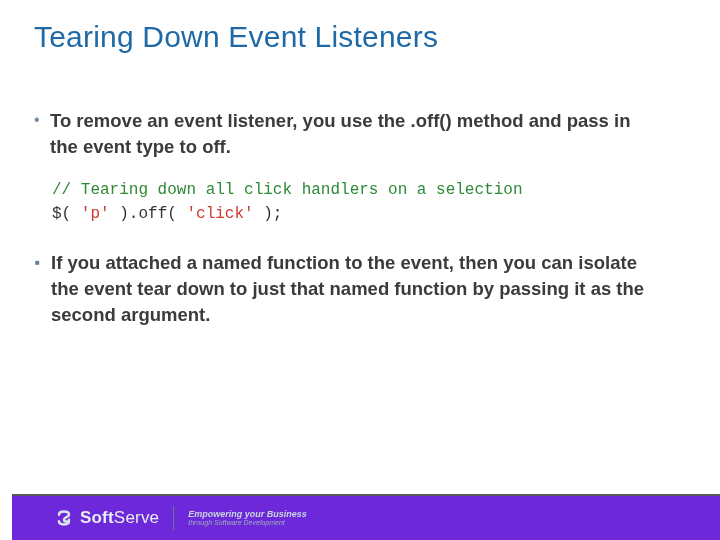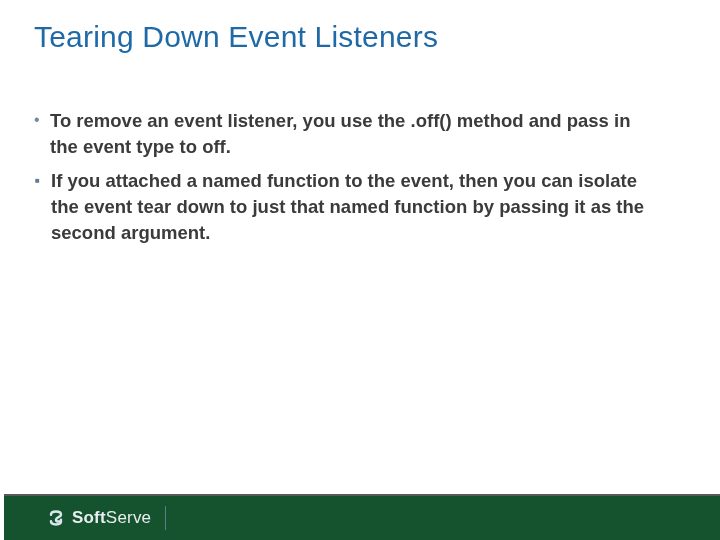--- a/index.html
+++ b/index.html
@@ -61,23 +61,23 @@
     font-family: Consolas, "Courier New", monospace;
     font-size: 16px;
     line-height: 24px;
   }
   .code-comment { color: #2e8a36; }
   .code-plain   { color: #333333; }
   .code-str     { color: #d0392e; }
   
   .footer {
     position: absolute;
-    left: 4px; right: 0; bottom: 0;
+    left: 12px; right: 0; bottom: 0;
     height: 44px;
-    background: #14532d;
+    background: #6d28d9;
     display: flex;
     align-items: center;
     padding-left: 42px;
     box-sizing: border-box;
     margin-top: 35px;
   }
   .footer::before {
     content: "";
     position: absolute;
     left: 0; right: 0; top: -2px;
@@ -131,20 +131,28 @@
 
   <div class="title">Tearing Down Event Listeners</div>
 
   <div class="body">
 
     <div class="bullet">
       <div class="mark">•</div>
       <div class="text">To remove an event listener, you use the .off() method and pass in the event type to off.</div>
     </div>
 
+    <div class="code-block">
+      <div>
+        <span class="code-comment">// Tearing down all click handlers on a selection</span>
+      </div>
+      <div>
+        <span class="code-plain">$( </span><span class="code-str">'p'</span><span class="code-plain"> ).off( </span><span class="code-str">'click'</span><span class="code-plain"> );</span>
+      </div>
+    </div>
 
     <div class="bullet square">
       <div class="mark">■</div>
       <div class="text">If you attached a named function to the event, then you can isolate the event tear down to just that named function by passing it as the second argument.</div>
     </div>
 
   </div>
 
   <div class="footer">
     <div class="logo">
@@ -152,15 +160,19 @@
         <svg viewBox="0 0 24 24" width="20" height="20">
           <path d="M6 8 C6 3, 18 3, 18 8 C18 11, 12 11, 12 14 C12 17, 18 17, 18 14" fill="none" stroke="#dbe6ec" stroke-width="3" stroke-linecap="round"></path>
           <path d="M6 16 C6 21, 18 21, 18 16" fill="none" stroke="#dbe6ec" stroke-width="3" stroke-linecap="round"></path>
         </svg>
       </span>
       <span class="logo-text">
         <span class="soft">Soft</span><span class="serve">Serve</span>
       </span>
     </div>
     <div class="divider"></div>
+    <div class="tagline">
+      <span class="l1">Empowering your Business</span>
+      <span class="l2">through Software Development</span>
+    </div>
   </div>
 
 </div>
 
 </body></html>

